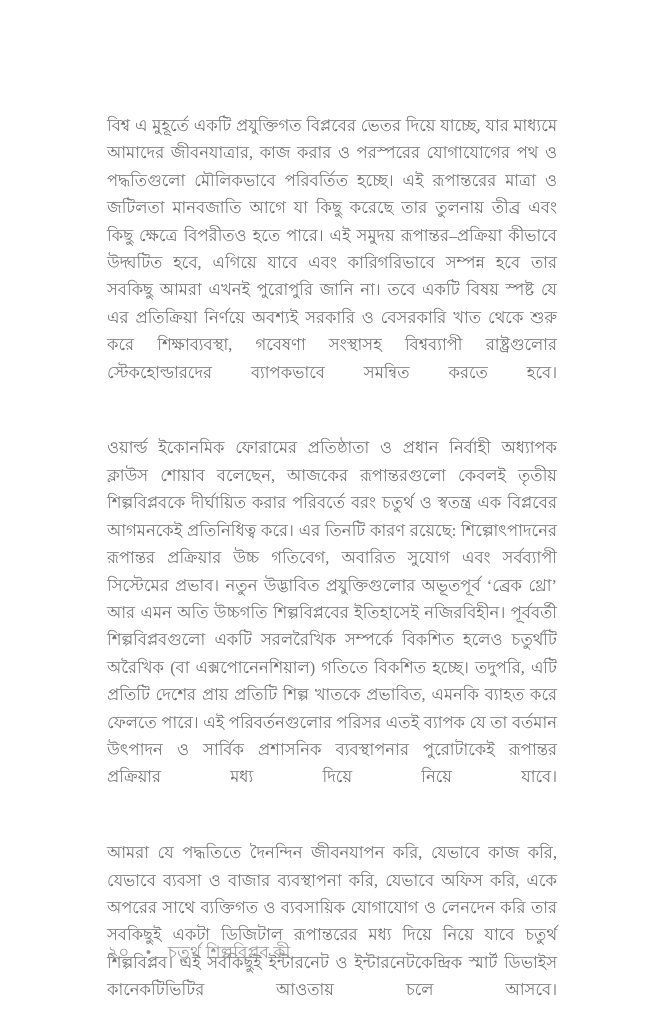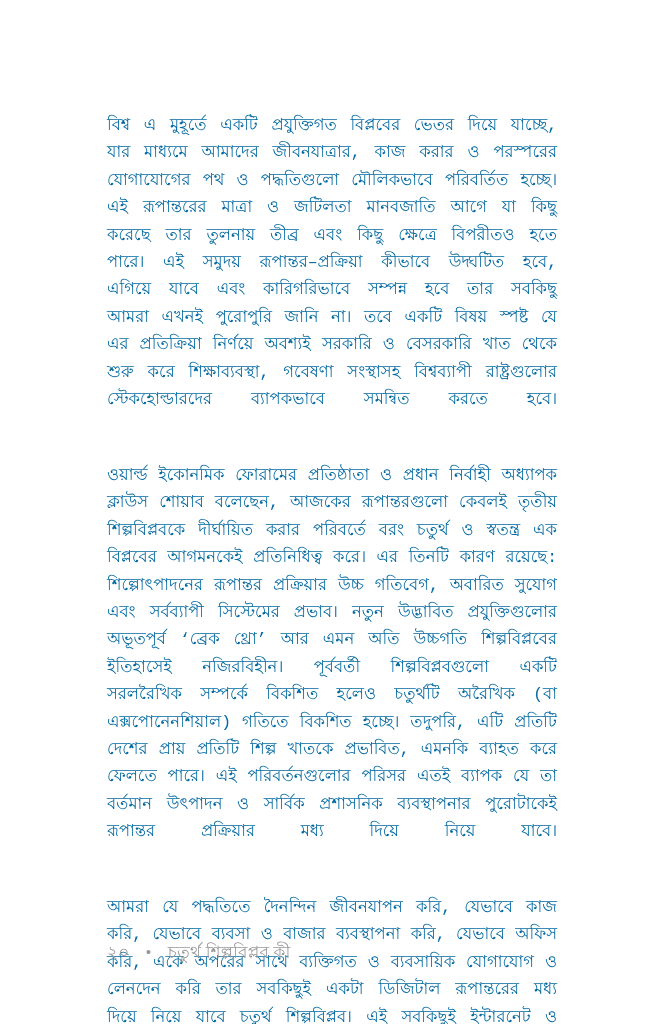--- a/index.html
+++ b/index.html
@@ -20,24 +20,24 @@
 
   .text-column {
     position: absolute;
     left: 107px;
     top: 112px;
     width: 450px;
   }
 
   .para {
     margin: 0 0 21px 0;
-    font-family: Liberation Mono, monospace;
+    font-family: Liberation Serif, serif;
     font-size: 16.4px;
     line-height: 27.4px;
-    color: #0369a1;
+    color: #737373;
     text-align: justify;
     text-justify: inter-word;
     word-spacing: 0.5px;
     -webkit-hyphens: none;
     hyphens: none;
   }
 
   .para:last-of-type {
     margin-bottom: 0;
   }

